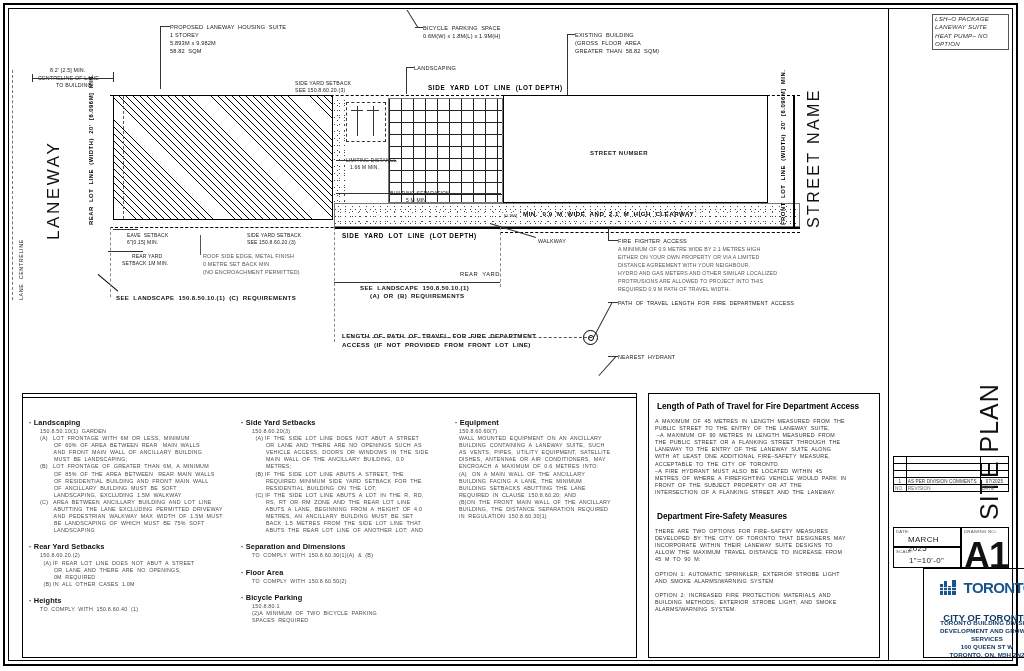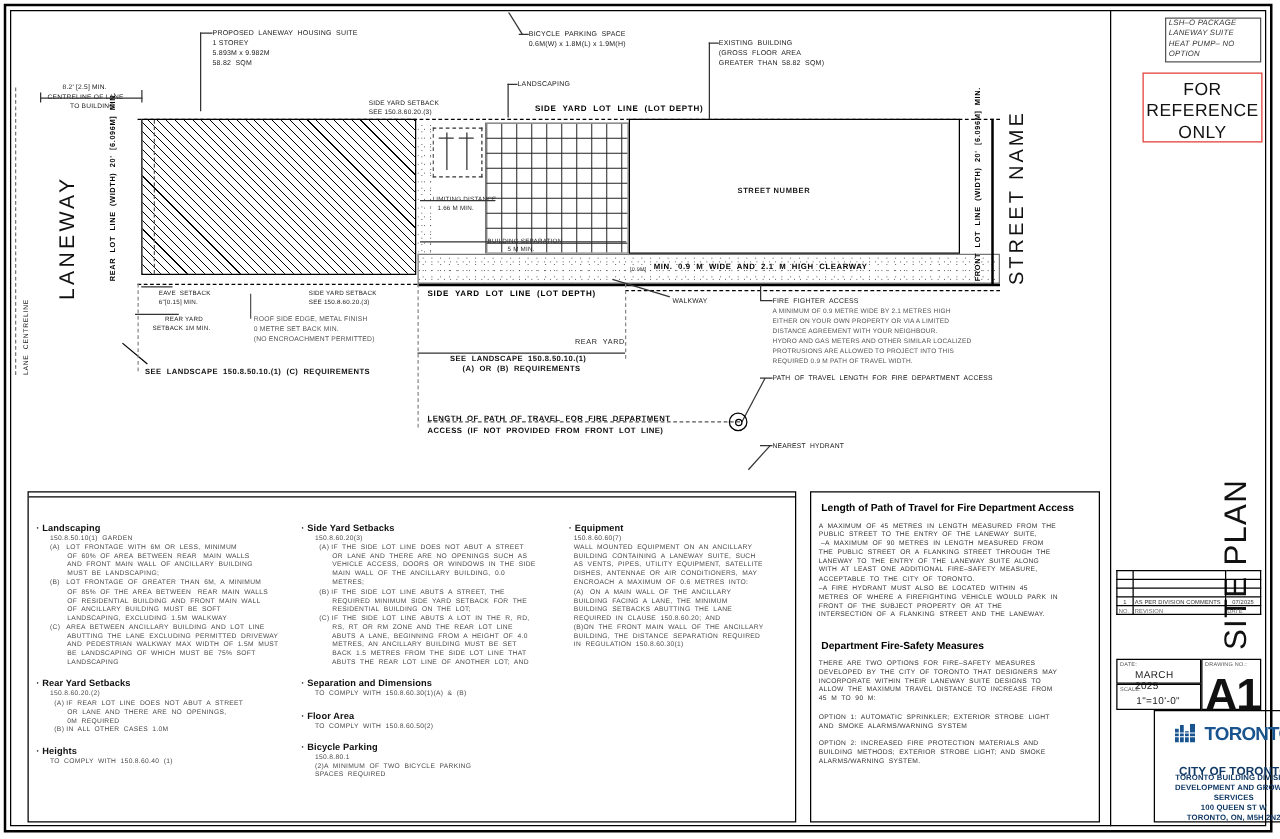--- a/index.html
+++ b/index.html
@@ -342,25 +342,20 @@
 <span>ALARMS/WARNING  SYSTEM.</span></div>
   </div>
 
   <div class="lsh" style="left:932px;top:14px;width:77px;height:36px;">
     <div>LSH–O PACKAGE</div>
     <div>LANEWAY SUITE</div>
     <div>HEAT PUMP– NO</div>
     <div>OPTION</div>
   </div>
 
-  <div class="ref-box" style="left:914px;top:58px;width:96px;height:56px;padding-top:4px;">
-    <div>FOR</div>
-    <div>REFERENCE</div>
-    <div>ONLY</div>
-  </div>
 
   <table class="rev-tbl" style="left:893px;top:456px;width:116px;">
     <tbody>
         <tr>
           <td style="width:10px;">&nbsp;</td>
           <td style="width:76px;">&nbsp;</td>
           <td style="width:26px;">&nbsp;</td>
         </tr>
     <tr>
           <td>&nbsp;</td>

